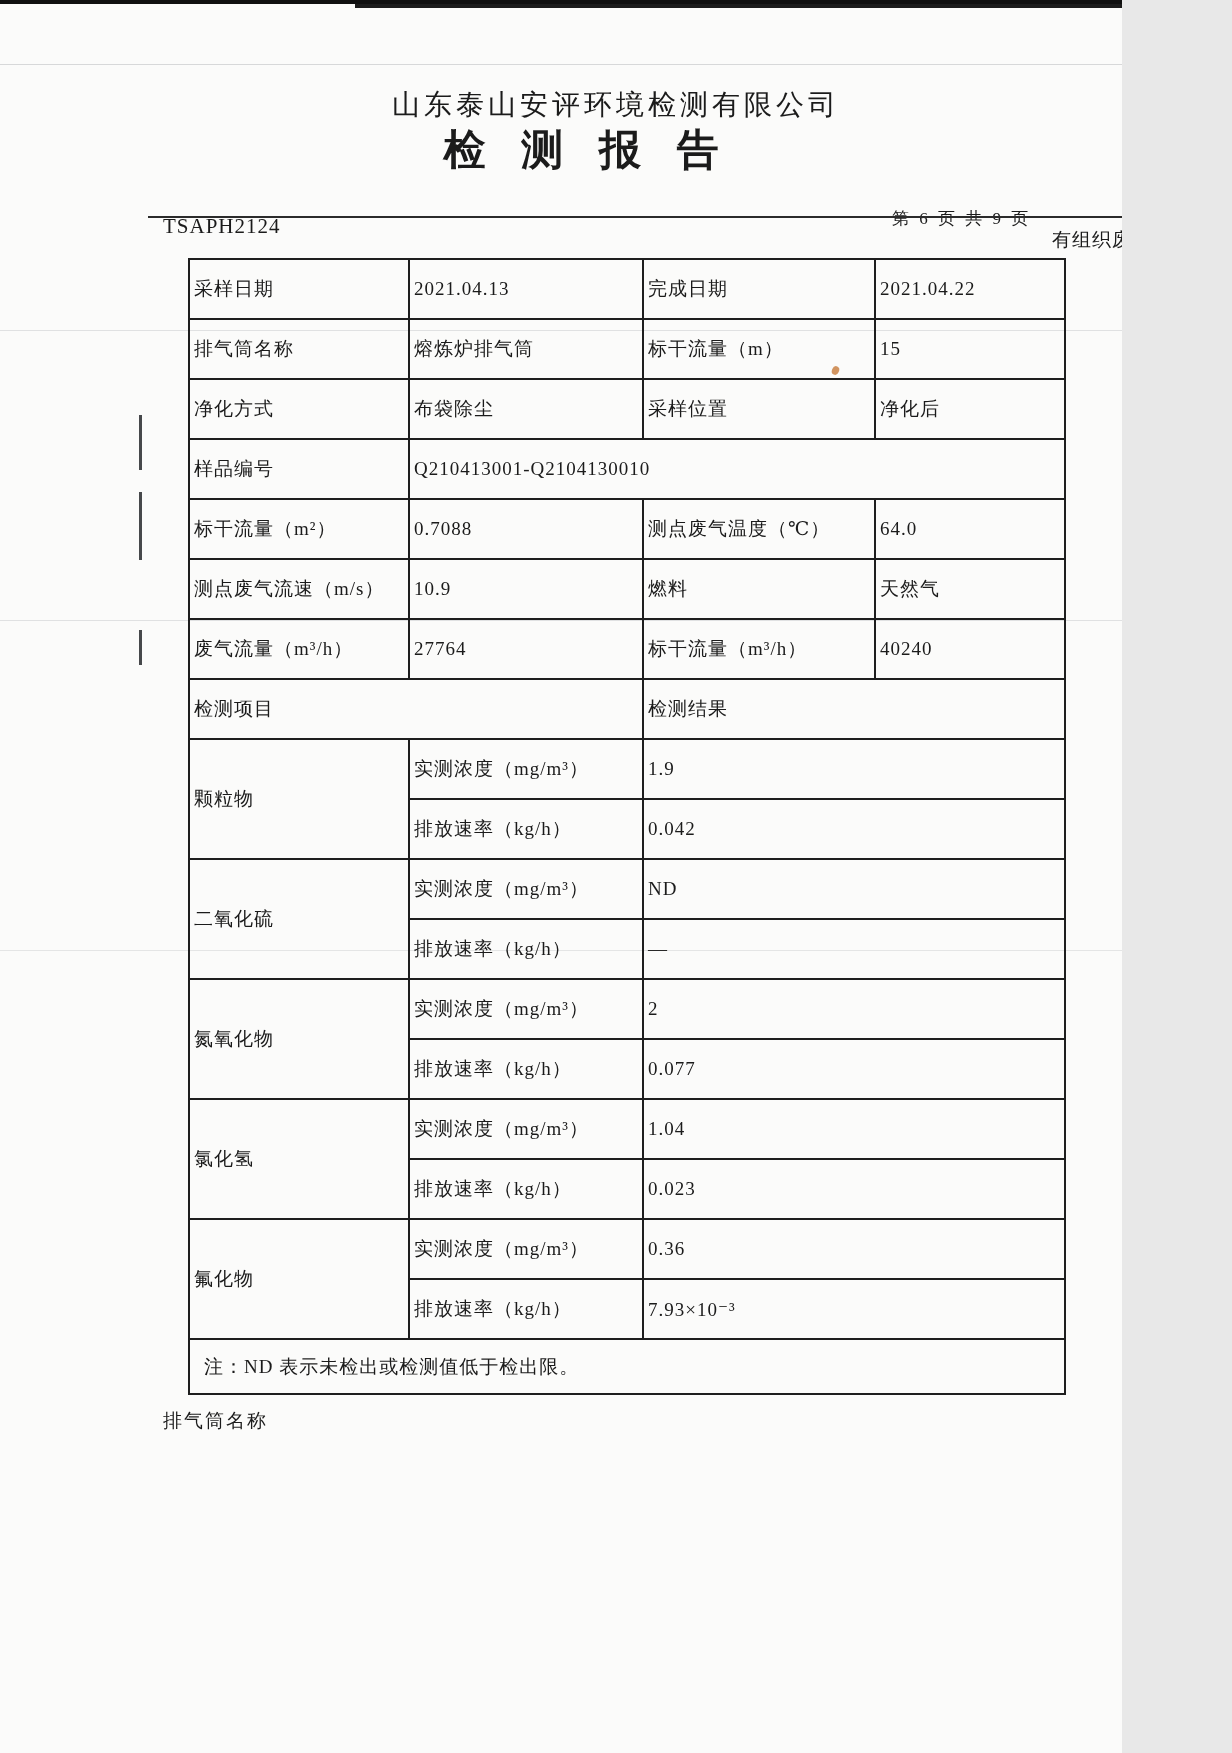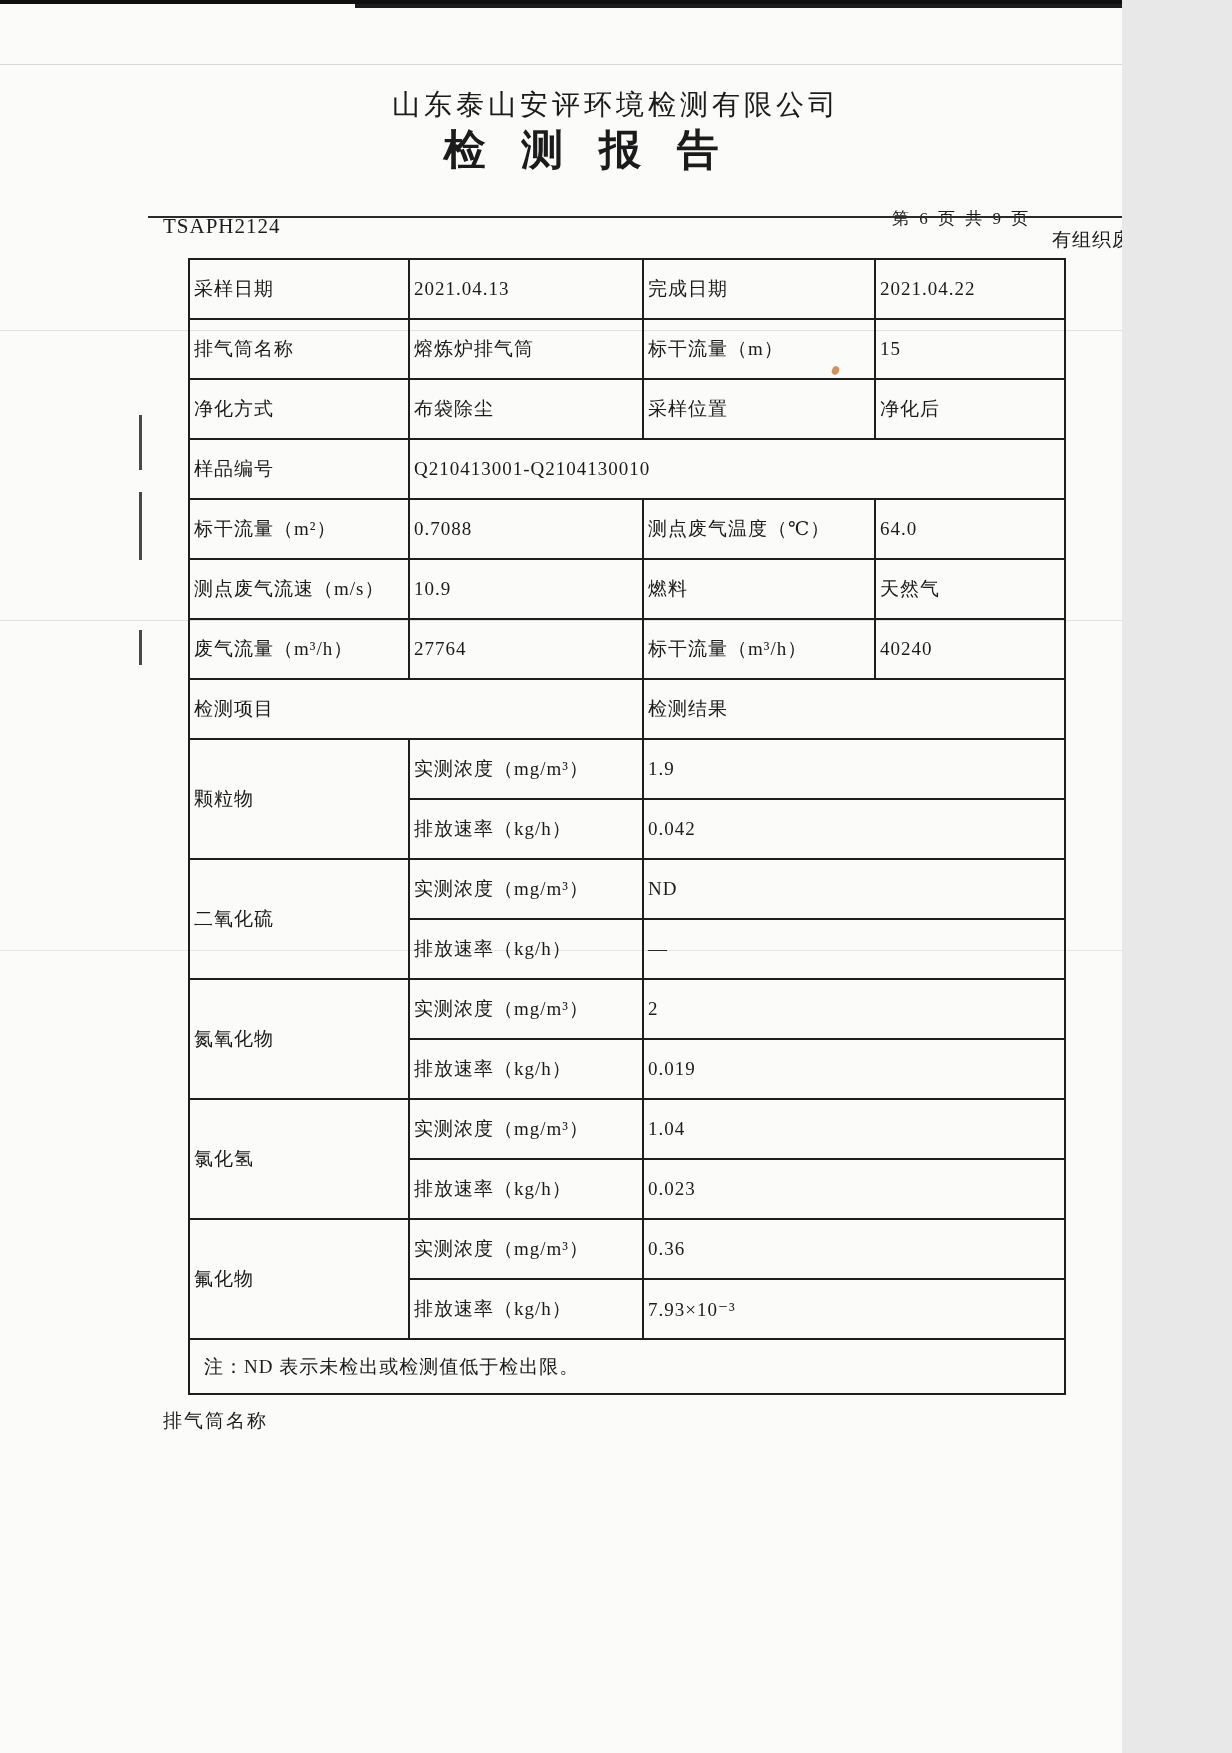--- a/index.html
+++ b/index.html
@@ -140,21 +140,21 @@
         <td colspan="2">—</td>
       </tr>
 
       <tr>
         <td rowspan="2">氮氧化物</td>
         <td>实测浓度（mg/m³）</td>
         <td colspan="2">2</td>
       </tr>
       <tr>
         <td>排放速率（kg/h）</td>
-        <td colspan="2">0.019</td>
+        <td colspan="2">0.077</td>
       </tr>
 
       <tr>
         <td rowspan="2">氯化氢</td>
         <td>实测浓度（mg/m³）</td>
         <td colspan="2">1.04</td>
       </tr>
       <tr>
         <td>排放速率（kg/h）</td>
         <td colspan="2">0.023</td>

